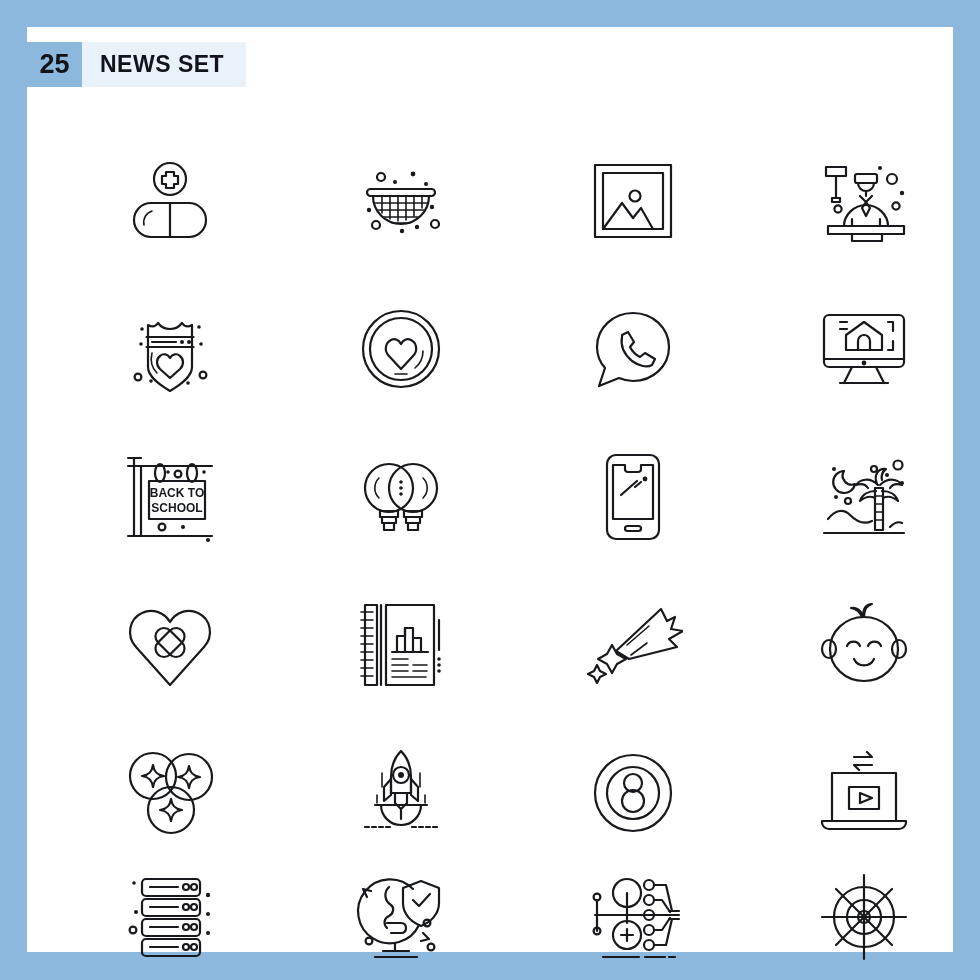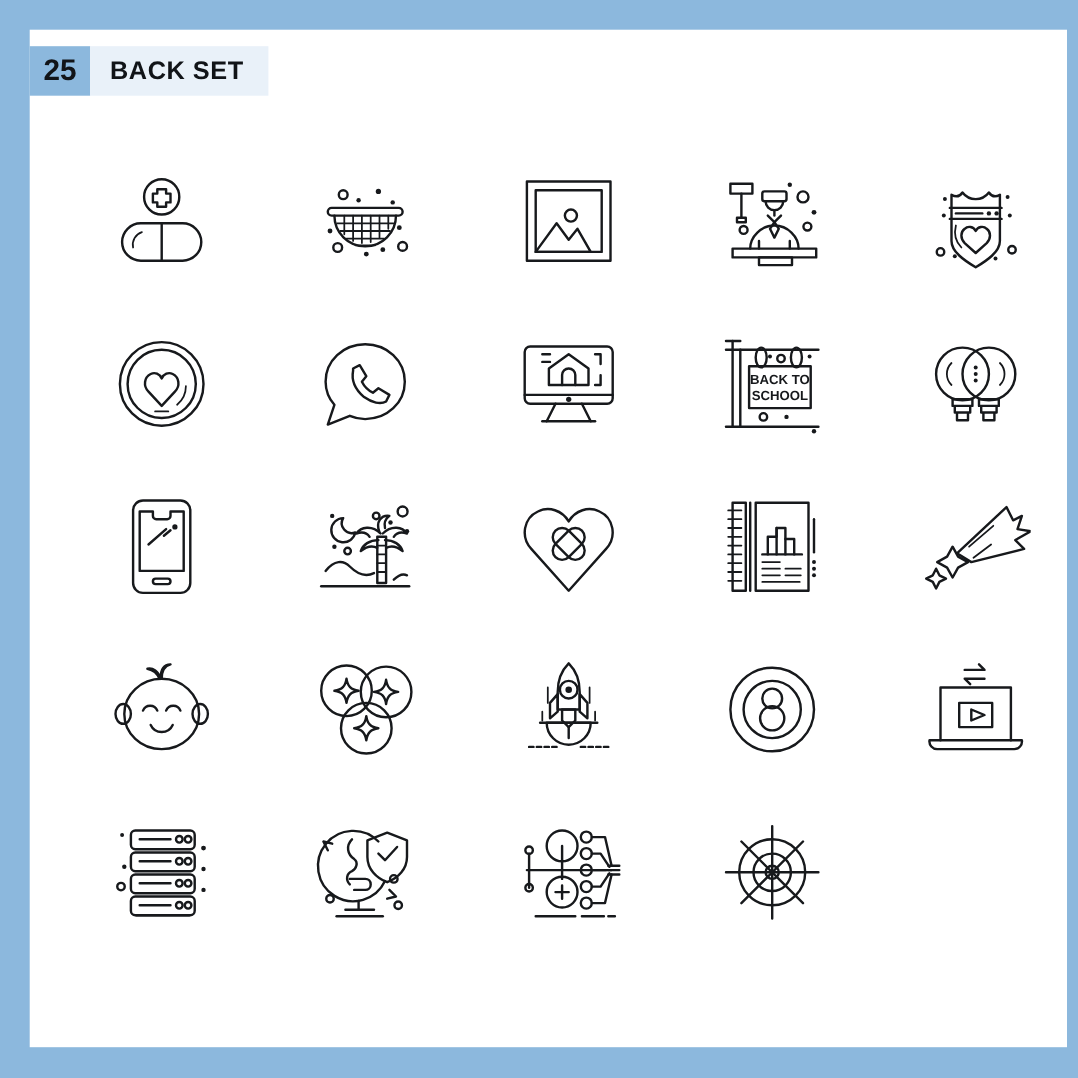--- a/index.html
+++ b/index.html
@@ -20,21 +20,20 @@
     background: #8cb8dd;
     box-sizing: border-box;
   }
   #canvas {
     position: absolute;
     left: 27px;
     top: 27px;
     width: 926px;
     height: 925px;
     background: #ffffff;
-    padding-left: 17px;
   }
   #header {
     position: absolute;
     left: 0px;
     top: 15px;
     height: 45px;
     display: flex;
     align-items: stretch;
   }
   #badge-number {
@@ -59,21 +58,21 @@
     font-weight: bold;
     color: #111418;
     letter-spacing: 0.5px;
   }
   #grid {
     position: absolute;
     left: 27px;
     top: 100px;
     width: 926px;
     display: grid;
-    grid-template-columns: repeat(5, 1fr);
+    grid-template-columns: repeat(4, 1fr);
     grid-template-rows: repeat(5, 148px);
   }
   .cell {
     display: flex;
     align-items: center;
     justify-content: center;
   }
   .cell svg {
     display: block;
     width: 100px;
@@ -106,21 +105,21 @@
 </style>
 </head>
 <body>
 
 <div id="poster">
   <div id="canvas">
 
     <div id="header">
       <div id="badge-number">25</div>
       <div id="header-title-wrap">
-        <span id="header-title">BACK SET</span>
+        <span id="header-title">NEWS SET</span>
       </div>
     </div>
 
     <div id="grid">
 
       <div class="cell">
         <svg viewBox="0 0 100 100">
           <circle class="ic" cx="50" cy="28" r="16"></circle>
           <path class="ic" d="M46 21h8v4h4v8h-4v4h-8v-4h-4v-8h4z"></path>
           <rect class="ic" x="14" y="52" width="72" height="34" rx="17"></rect>

